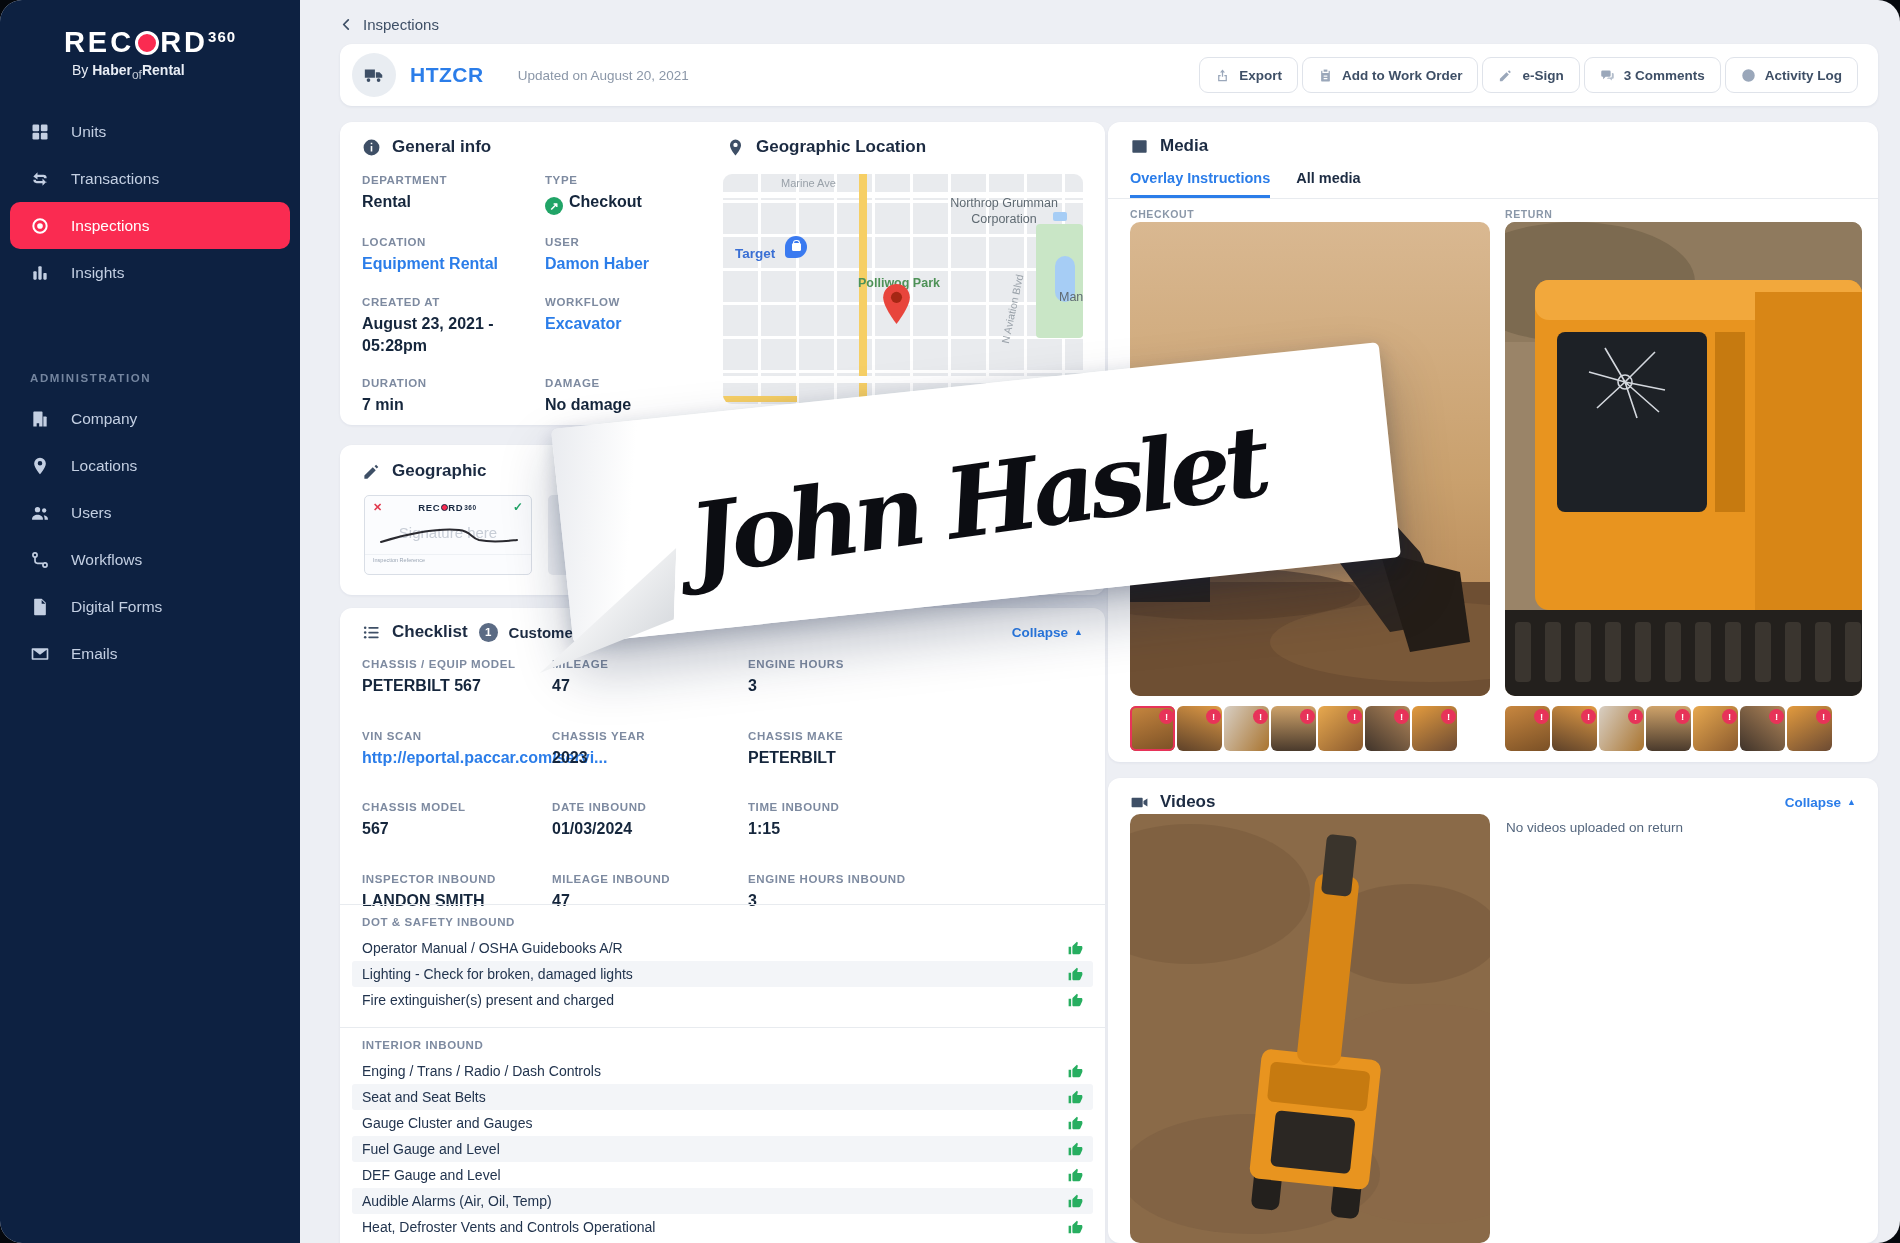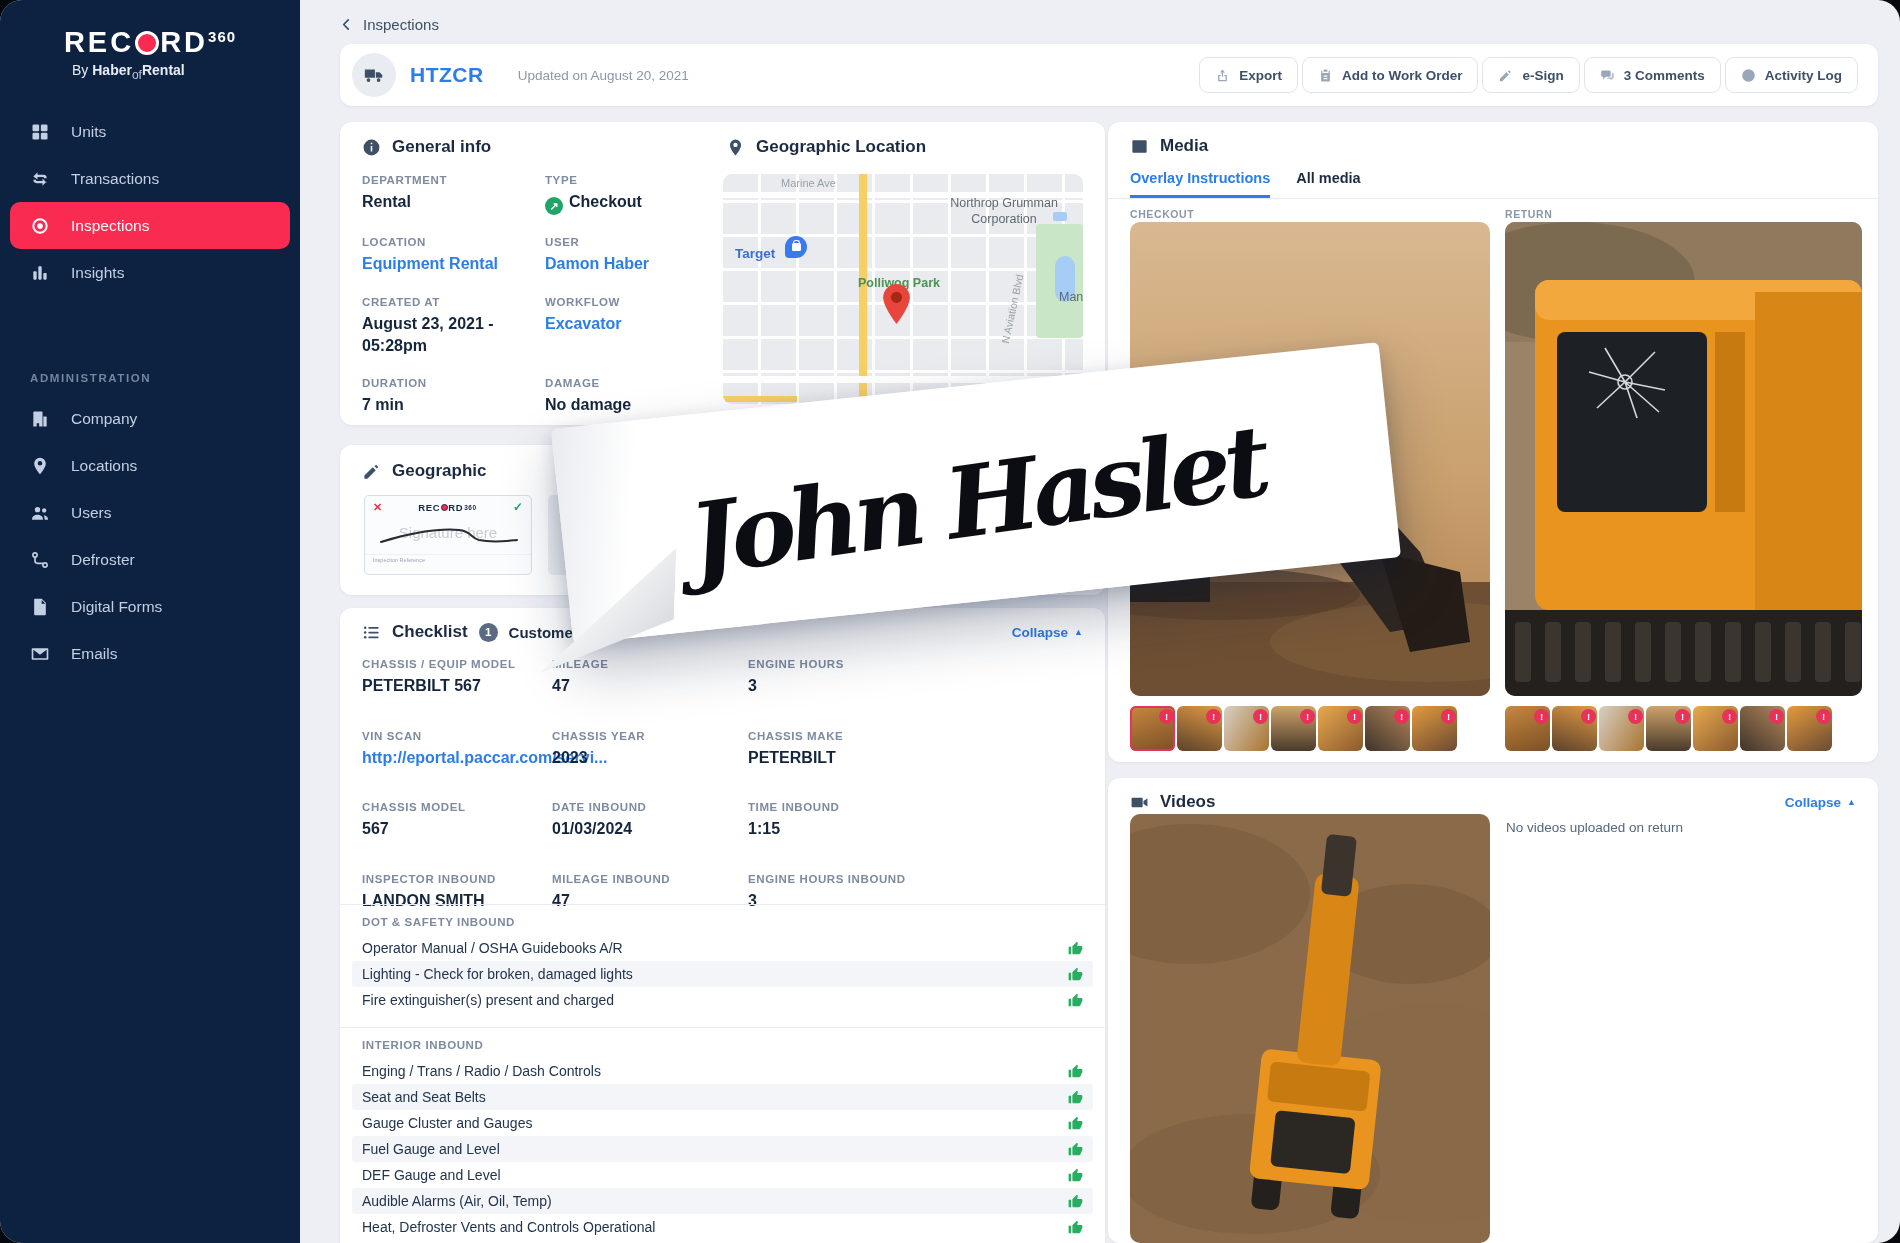--- a/index.html
+++ b/index.html
@@ -223,21 +223,21 @@
           <span>Users</span>
         </div>
         <div class="nav-item">
           <span class="ic">
             <svg viewBox="0 0 24 24" fill="none" stroke="currentColor" stroke-width="2">
               <circle cx="6" cy="6" r="2.5"></circle>
               <circle cx="18" cy="18" r="2.5"></circle>
               <path d="M6 8.5V13a3 3 0 0 0 3 3h6.5"></path>
             </svg>
           </span>
-          <span>Defroster</span>
+          <span>Workflows</span>
         </div>
         <div class="nav-item">
           <span class="ic">
             <svg viewBox="0 0 24 24" fill="currentColor">
               <path d="M6 2h8l5 5v14a1 1 0 0 1-1 1H6a1 1 0 0 1-1-1V3a1 1 0 0 1 1-1zm8 1.5V8h4.5L14 3.5zM8 12h8v1.8H8V12zm0 4h8v1.8H8V16z"></path>
             </svg>
           </span>
           <span>Digital Forms</span>
         </div>
         <div class="nav-item">

